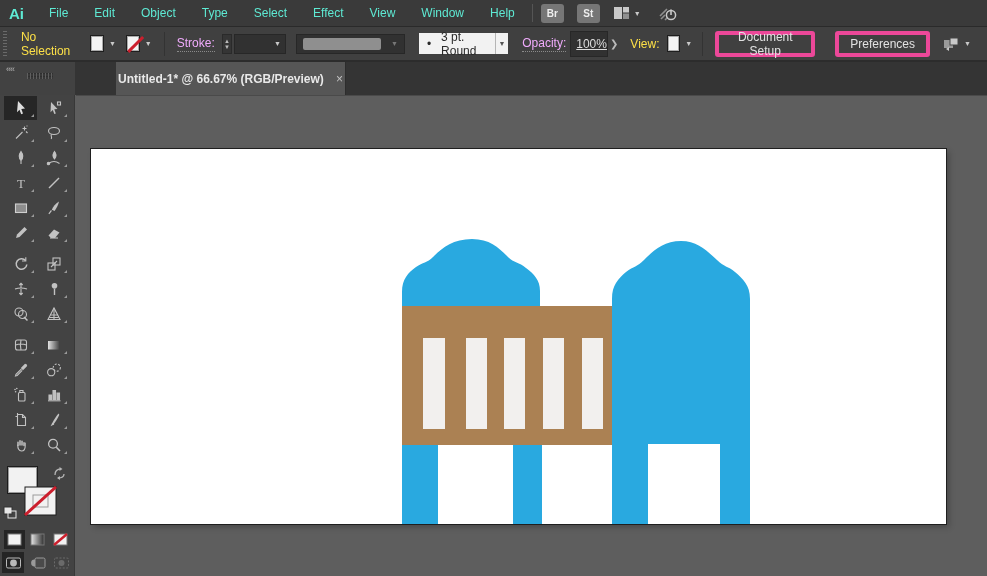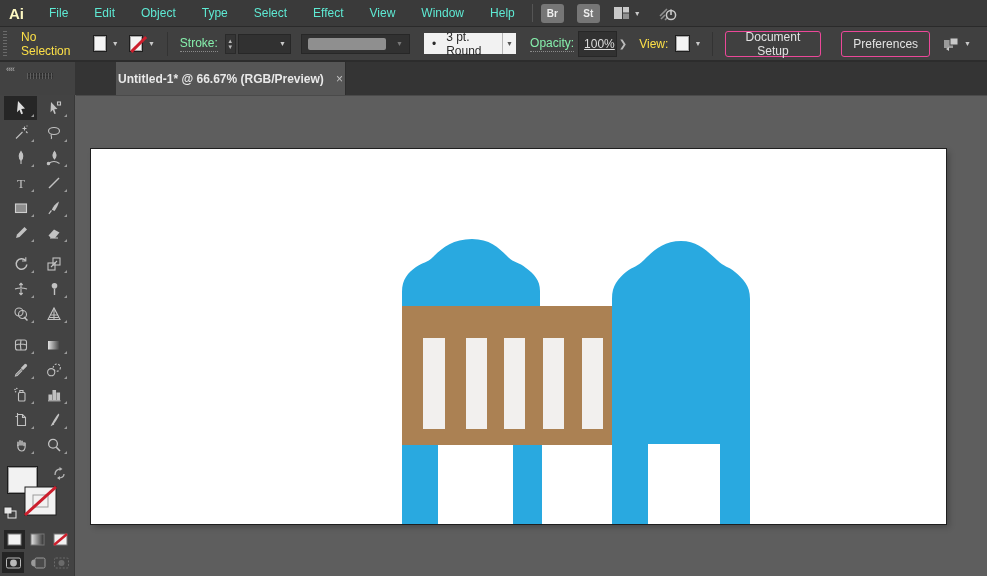--- a/index.html
+++ b/index.html
@@ -1,43 +1,43 @@
 <!DOCTYPE html>
 <html><head>
 <meta charset="utf-8">
 <style>
   * { margin:0; padding:0; box-sizing:border-box; }
   html,body { width:987px; height:576px; overflow:hidden; }
   body { position:relative; background:#5E5E5E; font-family:"Liberation Sans",sans-serif; color:#d6d6d6; }
 
   
   .menubar { position:absolute; top:0; left:0; right:0; height:27px; background:#3a3a3a; border-bottom:1px solid #2a2a2a; display:flex; align-items:center; }
-  .ai-logo { font-weight:bold; font-size:15px; color:#fef9c3; padding:0 12px 0 9px; }
+  .ai-logo { font-weight:bold; font-size:15px; color:#5eead4; padding:0 12px 0 9px; }
   .menu-item { font-size:12px; color:#5eead4; padding:0 13px; line-height:26px; cursor:default; }
   .mb-sep { width:1px; height:18px; background:#555; margin:0 8px 0 4px; }
   .mb-btn { width:23px; height:19px; background:#767676; color:#eee; font-size:10px; font-weight:bold; border-radius:3px; display:flex; align-items:center; justify-content:center; margin-right:13px; }
   .mb-iconbtn { display:flex; align-items:center; margin-right:16px; }
   .chev { font-size:7px; color:#c9c9c9; margin-left:4px; }
 
   
   .controlbar { position:absolute; top:27px; left:0; right:0; height:35px; background:#404040; border-bottom:2px solid #2c2c2c; display:flex; align-items:center; font-size:12px; }
   .cb-grip { width:7px; height:26px; margin:0 6px 0 2px; background-image:repeating-linear-gradient(#6a6a6a 0 1px, transparent 1px 3px); width:5px; }
   .cb-label { color:#fde047; }
-  .cb-link { color:#86efac; border-bottom:1px dotted #8a8a8a; padding-bottom:1px; }
+  .cb-link { color:#f0abfc; border-bottom:1px dotted #8a8a8a; padding-bottom:1px; }
   .swatch { width:17px; height:17px; background:#f4f4f4; border:1px solid #1e1e1e; box-shadow:inset 0 0 0 1px #aaa; position:relative; }
   .swatch.none::after { content:""; position:absolute; left:-1px; top:-1px; width:21px; height:2.5px; background:#cc1f2d; transform:rotate(-45deg); transform-origin:center; top:7px; left:-2px; }
   .cb-sep { width:1px; height:24px; background:#555; border-right:1px solid #333; }
   .stepper { width:13px; height:20px; background:#353535; border:1px solid #2a2a2a; display:flex; flex-direction:column; align-items:center; justify-content:center; font-size:6px; color:#bbb; line-height:6px; }
   .dd-dark { height:20px; background:#313131; border:1px solid #272727; display:flex; align-items:center; justify-content:flex-end; padding:0 4px; color:#ddd; }
   .profile-bar { width:78px; height:12px; background:#8f8f8f; border-radius:2px; }
   .brush-field { height:21px; background:#f2f2f2; color:#2a2a2a; display:flex; align-items:center; padding:0 8px; font-size:12px; }
   .brush-chev { height:21px; width:17px; background:#f2f2f2; border-left:1px solid #b5b5b5; display:flex; align-items:center; justify-content:center; color:#555; font-size:7px; }
   .opacity-field { width:46px; height:26px; background:#313131; border:1px solid #272727; color:#ddd; display:flex; align-items:center; padding-left:5px;text-decoration:underline; }
   .spin-right { color:#bbb; font-size:10px; margin:0 4px 0 2px; }
-  .cb-btn { height:26px; border:1px solid #ec4899; border-radius:3px; background:transparent; color:#e2e2e2; font-size:12px; padding:4px 11px; display:flex; align-items:center; }
+  .cb-btn { height:26px; border:4px solid #ec4899; border-radius:3px; background:transparent; color:#e2e2e2; font-size:12px; padding:4px 11px; display:flex; align-items:center; }
 
   
   .tabbar { position:absolute; top:62px; left:0; right:0; height:33px; background:#343434; }
   .panel-header { position:absolute; left:0; top:0; width:75px; height:33px; background:#424242; }
   .collapse-arrows { position:absolute; left:6px; top:2px; font-size:9px; color:#b5b5b5; letter-spacing:-1px; }
   .panel-grip { position:absolute; left:27px; top:11px; width:26px; height:6px; background-image:repeating-linear-gradient(90deg,#5f5f5f 0 1px, transparent 1px 3px), repeating-linear-gradient(#2f2f2f 0 1px, transparent 1px 3px); background-blend-mode:normal; background-color:#383838; }
   .doc-tab { position:absolute; left:72px; top:0; height:33px; width:230px; background:#565656; display:flex; align-items:center; justify-content:center; gap:12px; border-right:1px solid #2d2d2d;margin-left:44px; }
   .doc-tab .title { font-size:12px; font-weight:bold; color:#e9e9e9; }
   .doc-tab .close { font-size:12px; color:#c2c2c2; }
 

